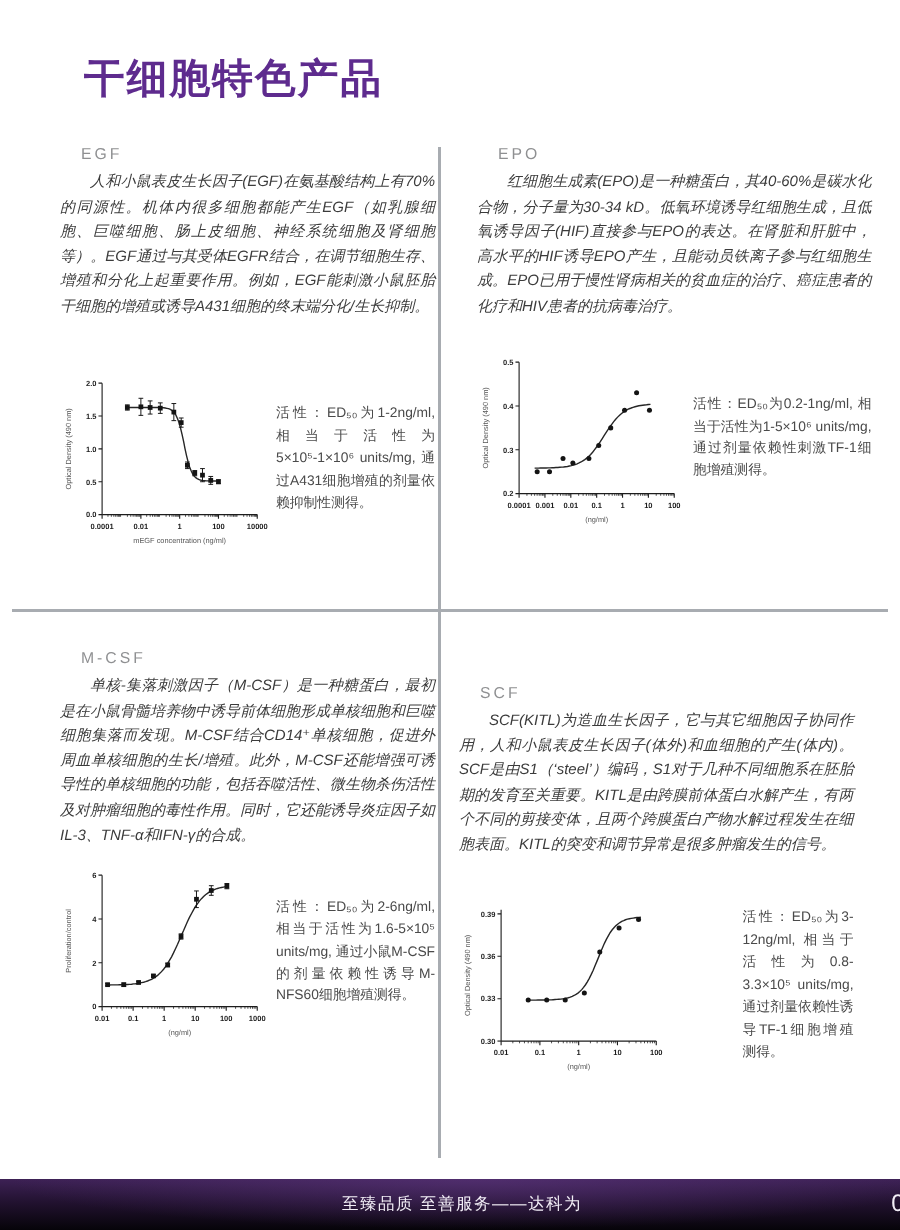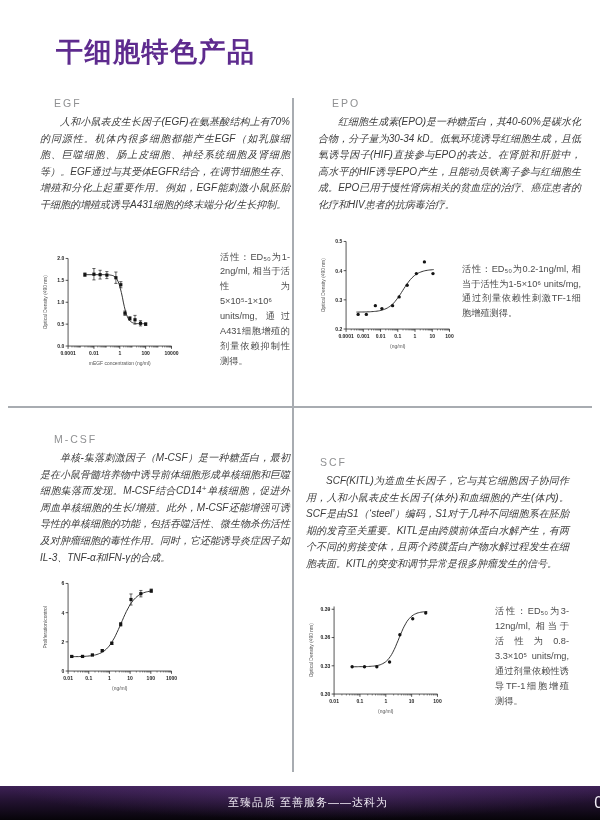--- a/index.html
+++ b/index.html
@@ -21,21 +21,21 @@
   #q-scf {left:306px;top:433px; width:263px;margin-top:23px;}
   .sec-heading{
     font-size:10.5px;color:#8f9092;letter-spacing:2px;
     margin:0 0 5px 14px;font-weight:400;
   }
   .sec-body{
     font-size:10px;color:#3b3b3b;line-height:1.66;
     text-align:justify;text-indent:2em;margin:0;font-style:italic;
   }
   .sec-lower{display:flex;align-items:center;}
-  #q-egf  .sec-lower{margin-top:34px;gap:36px;}
+  #q-egf  .sec-lower{margin-top:34px;}
   #q-epo  .sec-lower{margin-top:20px;}
   #q-mcsf .sec-lower{margin-top:10px;}
   #q-scf  .sec-lower{margin-top:26px;gap:45px;}
   .chart{width:140px;height:123px;flex:0 0 auto;display:block;}
   .activity{
     flex:1;font-size:9.2px;color:#4a4a4a;line-height:1.62;
     text-align:justify;margin-left:4px;margin-top:2px;
   }
   
   .ax{stroke:#1d1d1d;stroke-width:0.8;fill:none;}
@@ -406,20 +406,21 @@
         <line class="err" x1="106.4110094652891" y1="15.520000000000007" x2="109.8110094652891" y2="15.520000000000007"></line>
         <line class="err" x1="106.4110094652891" y1="22.413333333333334" x2="109.8110094652891" y2="22.413333333333334"></line>
         <rect class="pt" x="106.4110094652891" y="17.26666666666667" width="3.4" height="3.4"></rect>
         <line class="err" x1="119.27040243935264" y1="13.953333333333335" x2="119.27040243935264" y2="17.71333333333334"></line>
         <line class="err" x1="117.57040243935263" y1="13.953333333333335" x2="120.97040243935264" y2="13.953333333333335"></line>
         <line class="err" x1="117.57040243935263" y1="17.71333333333334" x2="120.97040243935264" y2="17.71333333333334"></line>
         <rect class="pt" x="117.57040243935263" y="14.133333333333336" width="3.4" height="3.4"></rect>
         <text class="xl" x="85.5" y="122" text-anchor="middle">(ng/ml)</text>
         <text class="yl" transform="translate(7.5,55) rotate(-90)" text-anchor="middle">Proliferation/control</text>
       </svg>
+    <p class="activity">活性：ED₅₀为2-6ng/ml, 相当于活性为1.6-5×10⁵ units/mg, 通过小鼠M-CSF的剂量依赖性诱导M-NFS60细胞增殖测得。</p>
   </div>
 </div>
 
 <div class="quad" id="q-scf">
   <h3 class="sec-heading">SCF</h3>
   <p class="sec-body">SCF(KITL)为造血生长因子，它与其它细胞因子协同作用，人和小鼠表皮生长因子(体外)和血细胞的产生(体内)。SCF是由S1（‘steel’）编码，S1对于几种不同细胞系在胚胎期的发育至关重要。KITL是由跨膜前体蛋白水解产生，有两个不同的剪接变体，且两个跨膜蛋白产物水解过程发生在细胞表面。KITL的突变和调节异常是很多肿瘤发生的信号。</p>
   <div class="sec-lower">
     <svg class="chart" viewBox="0 0 150 132">
         <line class="ax" x1="30" y1="8" x2="30" y2="102"></line>
         <line class="ax" x1="30" y1="102" x2="141" y2="102"></line>

